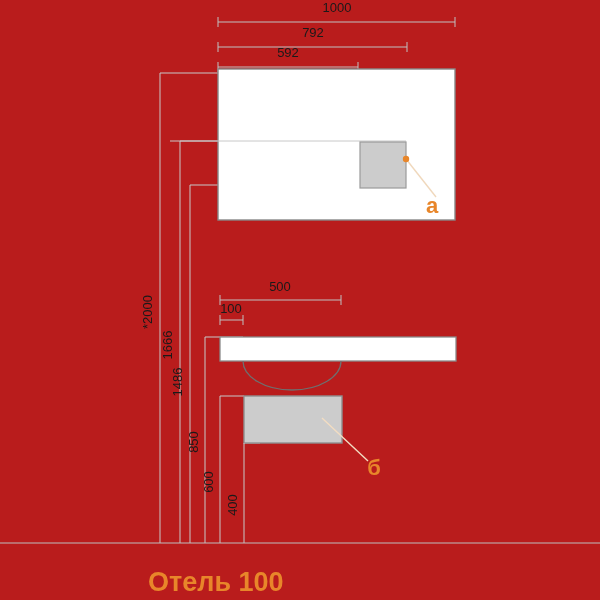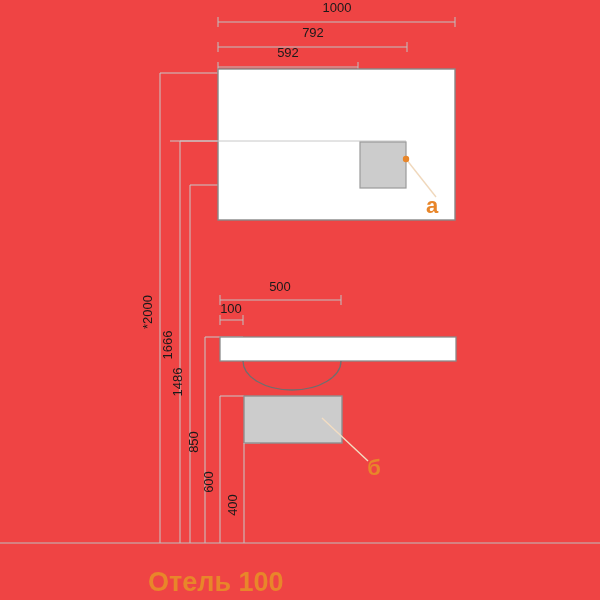--- a/index.html
+++ b/index.html
@@ -10,21 +10,21 @@
   body {
     width: 600px;
     height: 600px;
     font-family: "Liberation Sans", sans-serif;
     overflow: hidden;
   }
   #stage {
     position: relative;
     width: 600px;
     height: 600px;
-    background: #ef4444;
+    background: #b91c1c;
   }
   #drawing {
     position: absolute;
     left: 0;
     top: 0;
     width: 600px;
     height: 600px;
   }
   .dim-text {
     font-family: "Liberation Sans", sans-serif;

